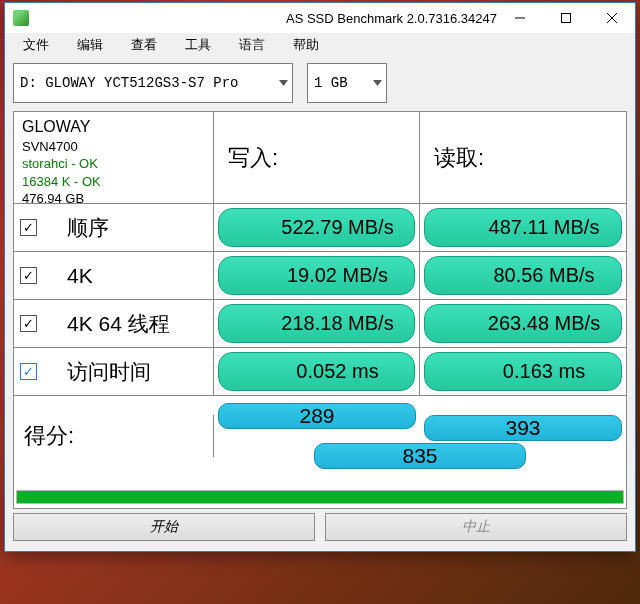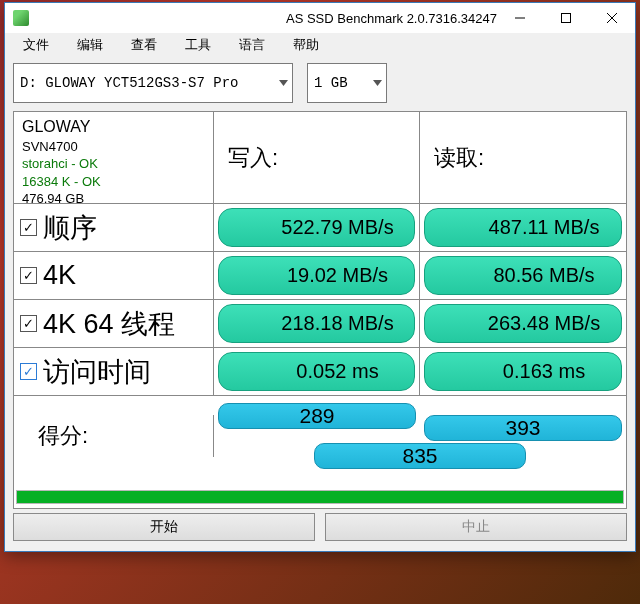--- a/index.html
+++ b/index.html
@@ -111,21 +111,21 @@
     flex-direction: column;
     align-items: flex-start;
     justify-content: space-between;
     font-size: 13px;
     line-height: 1.35;
     padding: 4px 8px;
   }
   .info-cell .name { font-size: 16px; font-weight: 400; }
   .info-cell .ok { color: #0a7a0a; }
   .head-cell { font-size: 22px; padding-left: 14px; }
-  .label-cell { font-size: 27px; gap: 0; }
+  .label-cell { font-size: 21px; gap: 24px; }
   .chk {
     width: 17px; height: 17px;
     border: 1.5px solid #555;
     display: inline-flex;
     align-items: center;
     justify-content: center;
     margin-right: 6px;
     flex-shrink: 0;
   }
   .chk::after { content: "✓"; font-size: 13px; line-height: 1; color: #000; }
@@ -152,21 +152,21 @@
     display: grid;
     grid-template-columns: 200px 1fr 1fr;
     grid-template-rows: 40px 40px;
     padding: 0;
     gap: 0;
   }
   .score-label {
     grid-row: 1 / 3;
     display: flex;
     align-items: flex-start;
-    padding: 6px 24px;
+    padding: 6px 10px;
     border-right: 1px solid #888;
     font-size: 22px;
   }
   .score-pill {
     margin: 4px;
     background: linear-gradient(#34c8ea, #20b4d8);
     border: 1px solid #1690b0;
     border-radius: 10px;
     display: flex;
     align-items: center;
@@ -189,20 +189,21 @@
     position: absolute; left: 0; top: 0; bottom: 0;
     width: 100%;
     background: #06b025;
   }
   
   .bottom {
     display: grid;
     grid-template-columns: 1fr 1fr;
     gap: 10px;
     padding: 4px 8px 10px 8px;
+    font-style: italic;
   }
   .btn-big {
     height: 28px;
     background: linear-gradient(#eee, #ddd);
     border: 1px solid #8a8a8a;
     display: flex;
     align-items: center;
     justify-content: center;
     font-size: 14px;
     color: #000;

